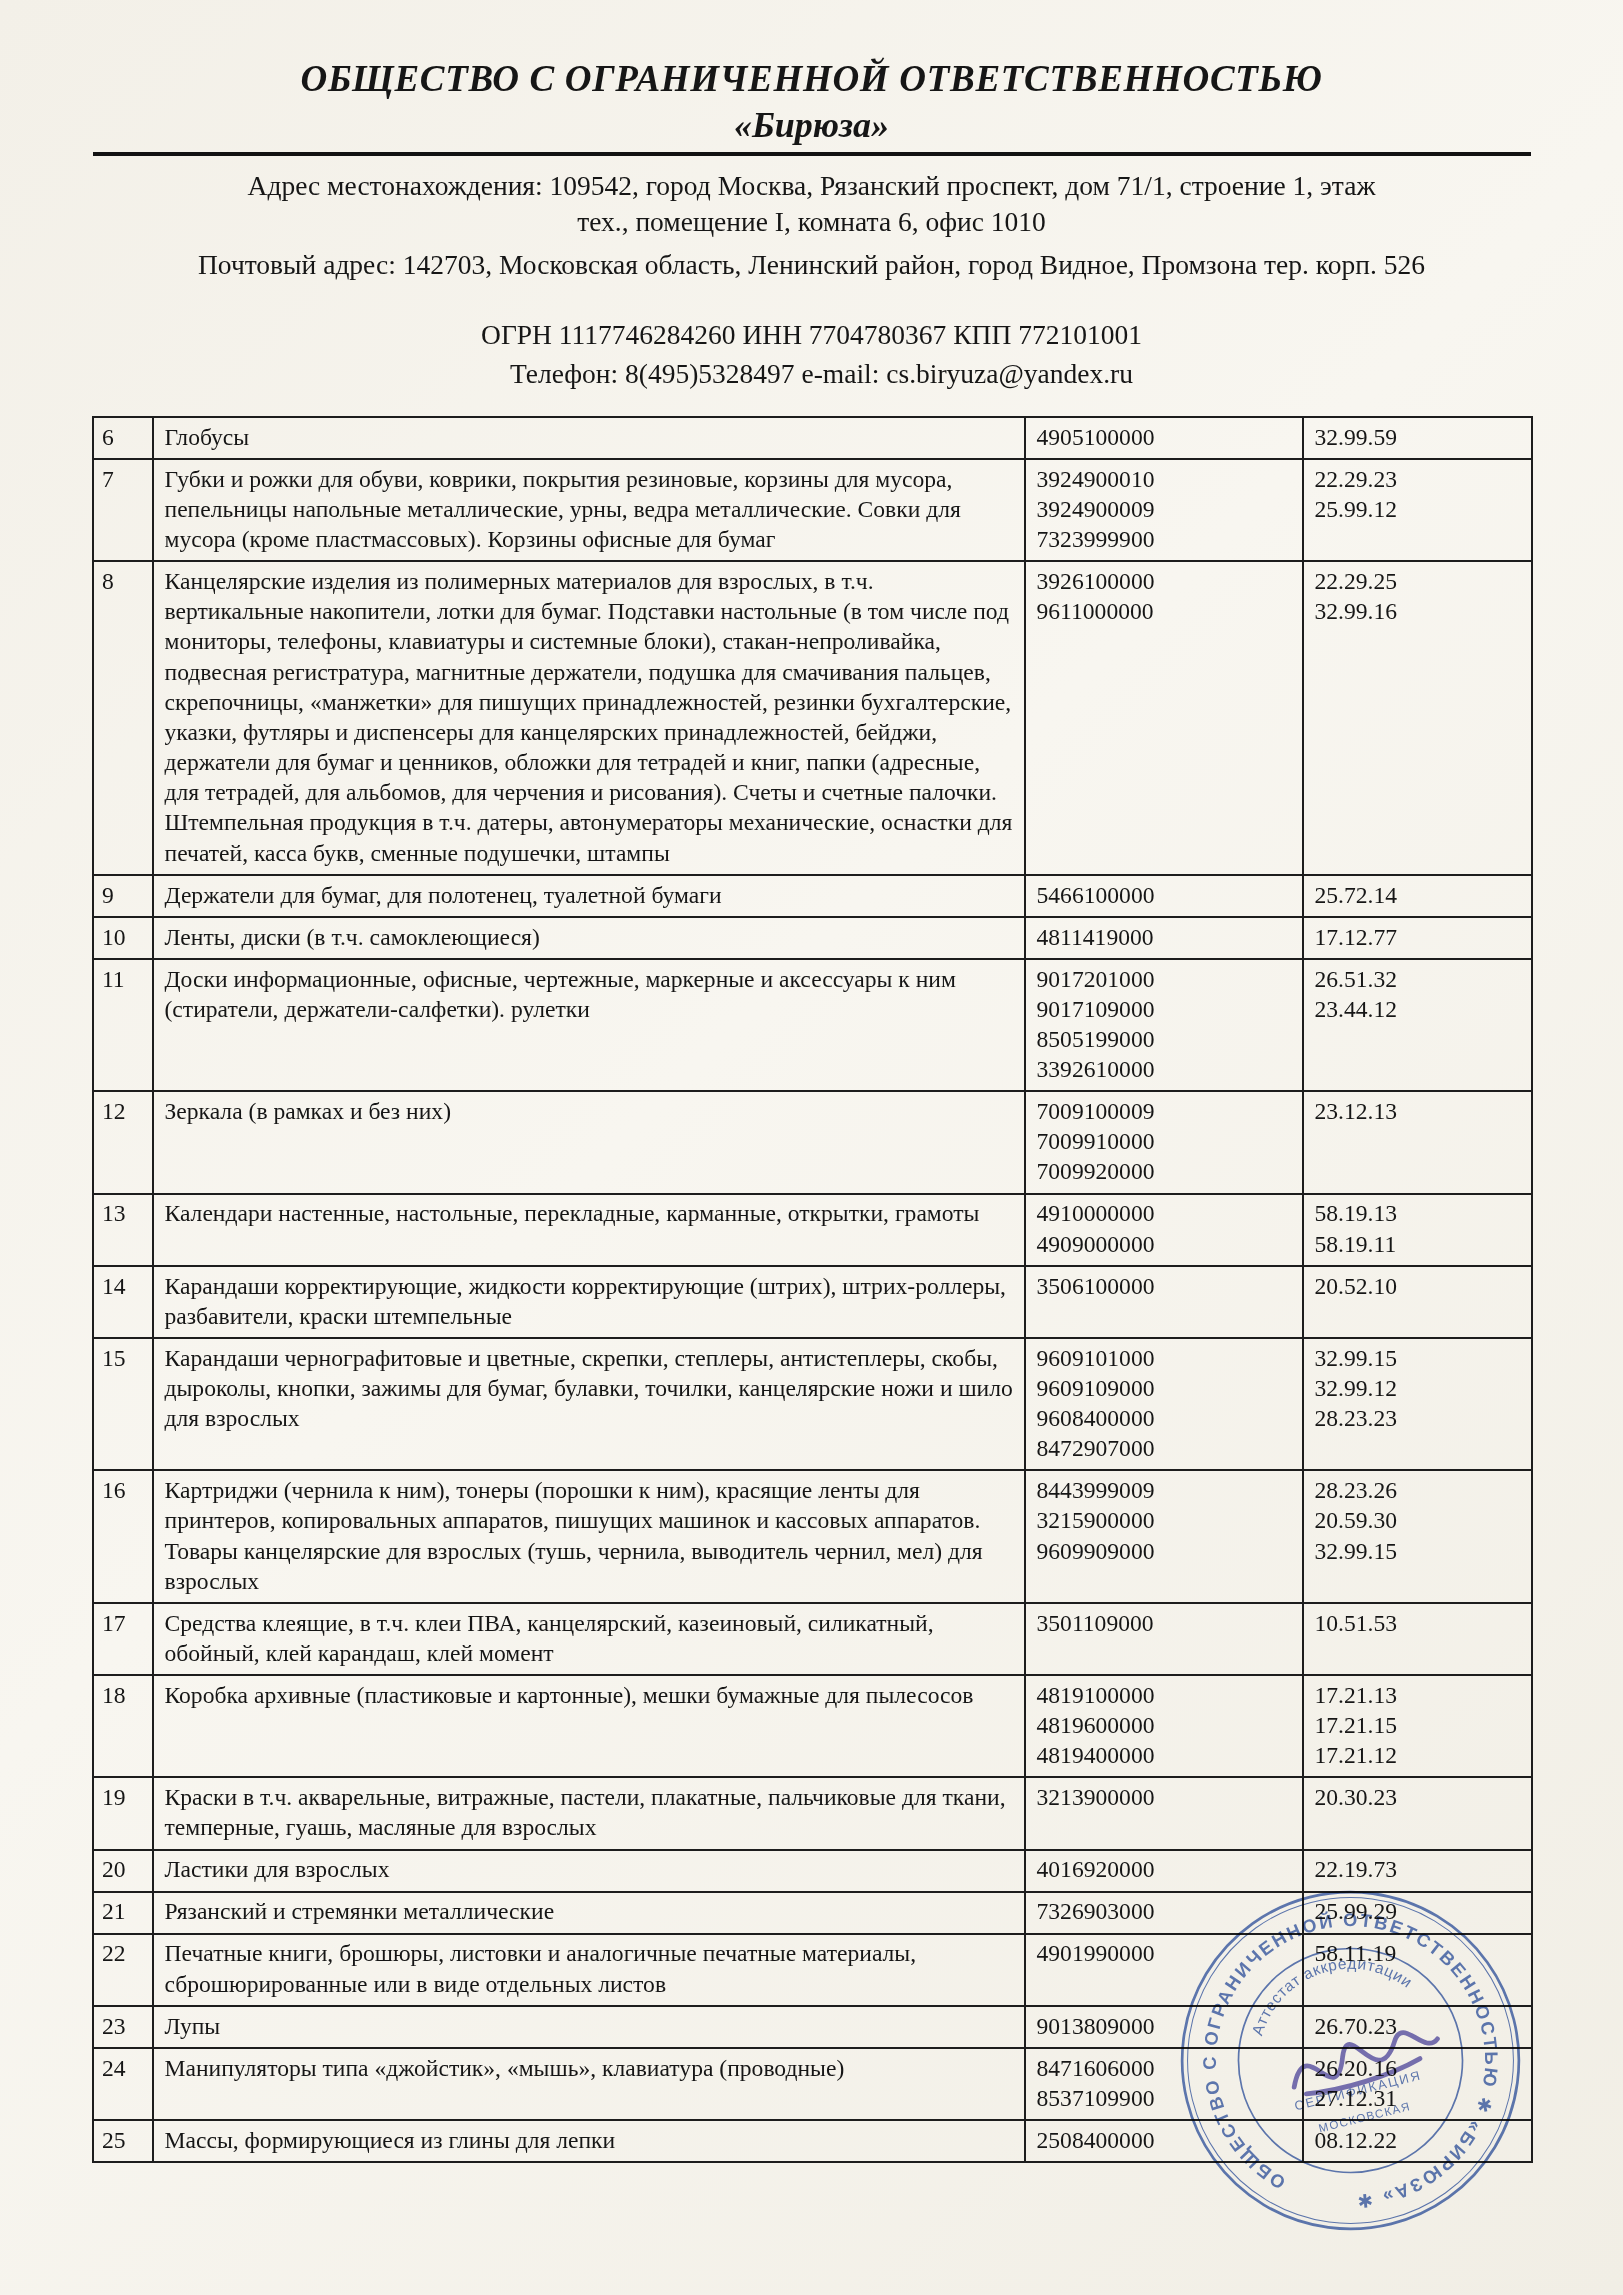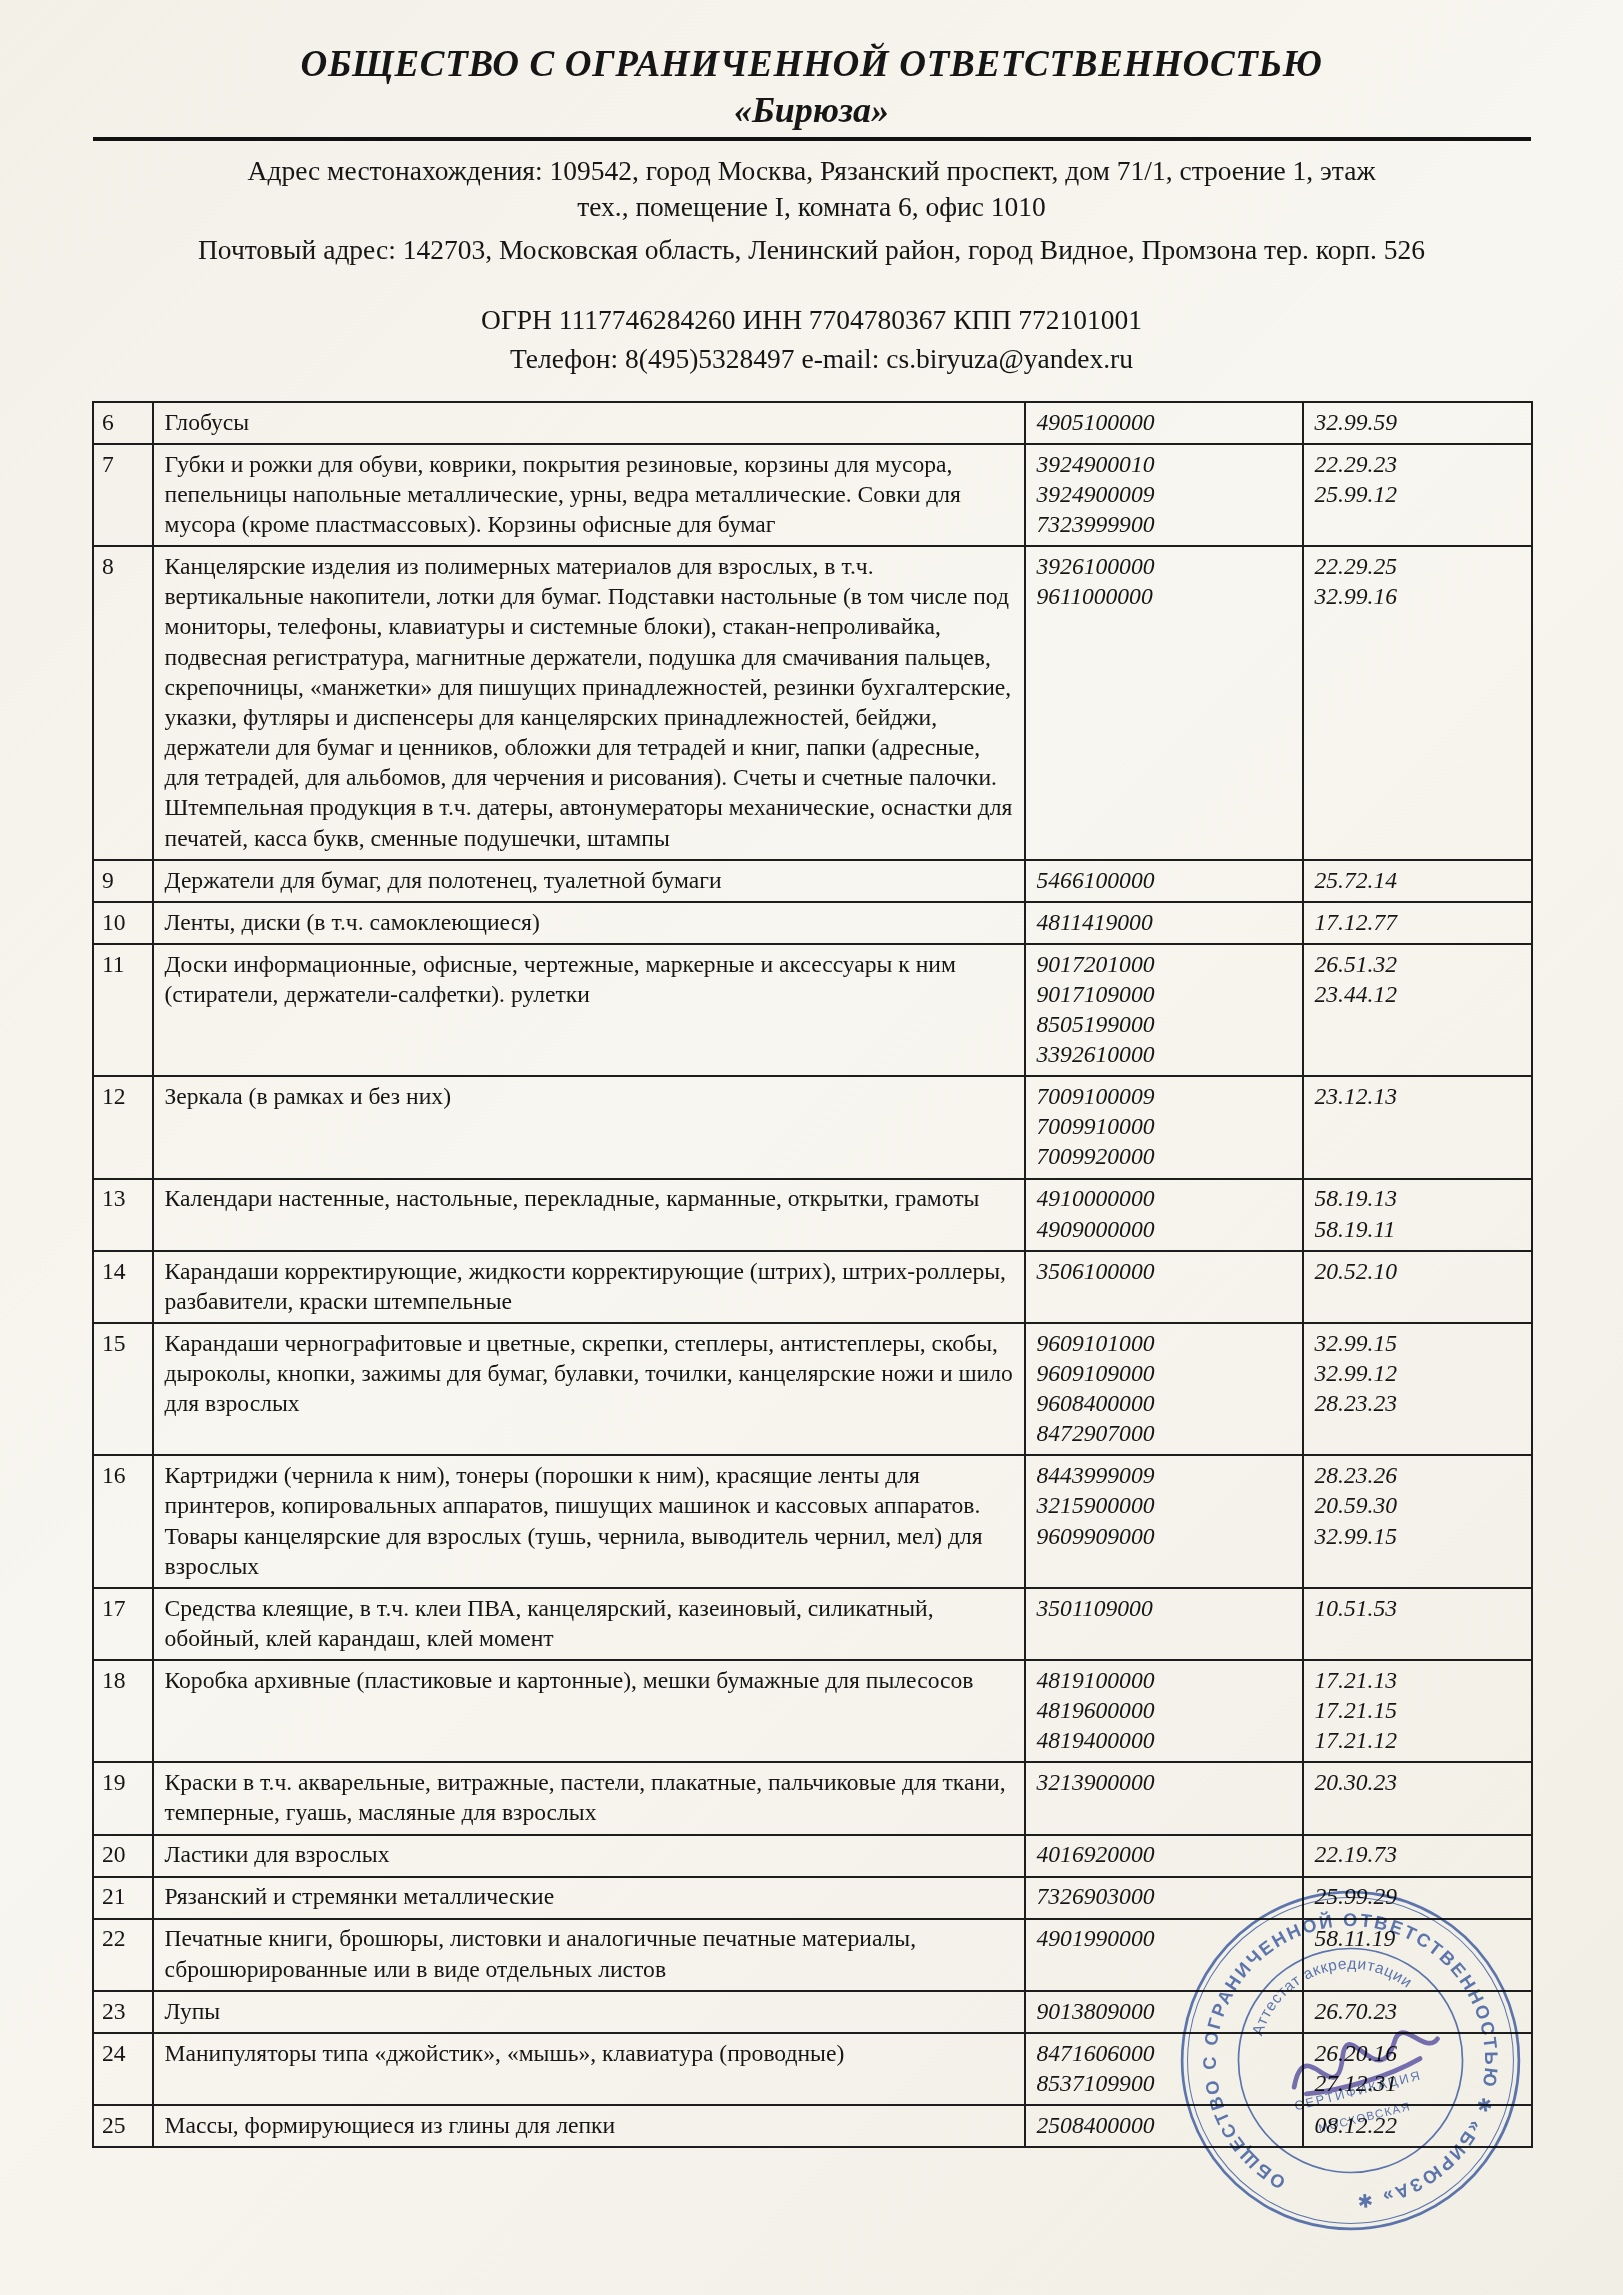--- a/index.html
+++ b/index.html
@@ -17,20 +17,21 @@
     overflow: hidden;
   }
 
   .doc-header { padding-top: 42px; text-align: center; }
 
   .company-type {
     font-size: 37px;
     font-weight: 700;
     font-style: italic;
     letter-spacing: 0.7px;
+    margin-top: 15px;
   }
   .company-name {
     font-size: 36px;
     font-weight: 700;
     font-style: italic;
     margin-top: 3.9px;
     text-align: center;
   }
   .header-rule {
     height: 3.9px;
@@ -55,21 +56,21 @@
     margin: 23.6px 0 0 92px;
   }
   .goods-table td {
     border: 2px solid #1d1d1d;
     vertical-align: top;
     font-size: 23.6px;
     line-height: 1.28;
     padding: 3.9px 10.5px 5.9px 10.5px;
   }
   td.col-num  { padding-left: 7.9px; }
-  td.col-codes, td.col-okpd { white-space: pre-line; font-style: italic; }
+  td.col-codes, td.col-okpd { white-space: pre-line; }
 
   .stamp {
     position: absolute;
     left: 1174px;
     top: 1884px;
     width: 353px;
     height: 353px;
     transform: rotate(-14deg);
     transform-origin: center;
     mix-blend-mode: multiply;

